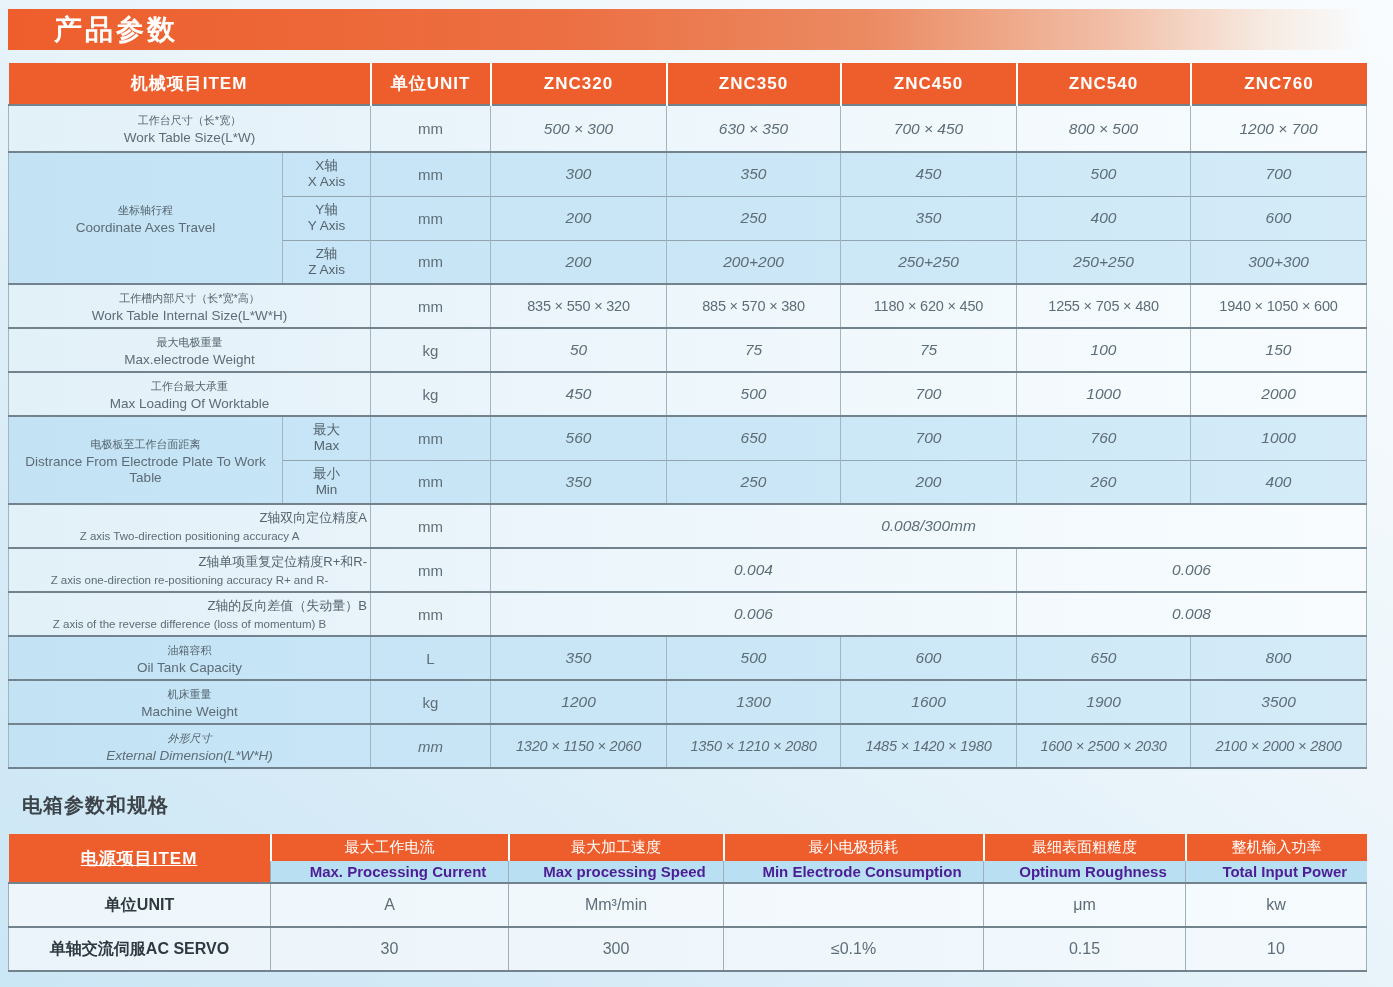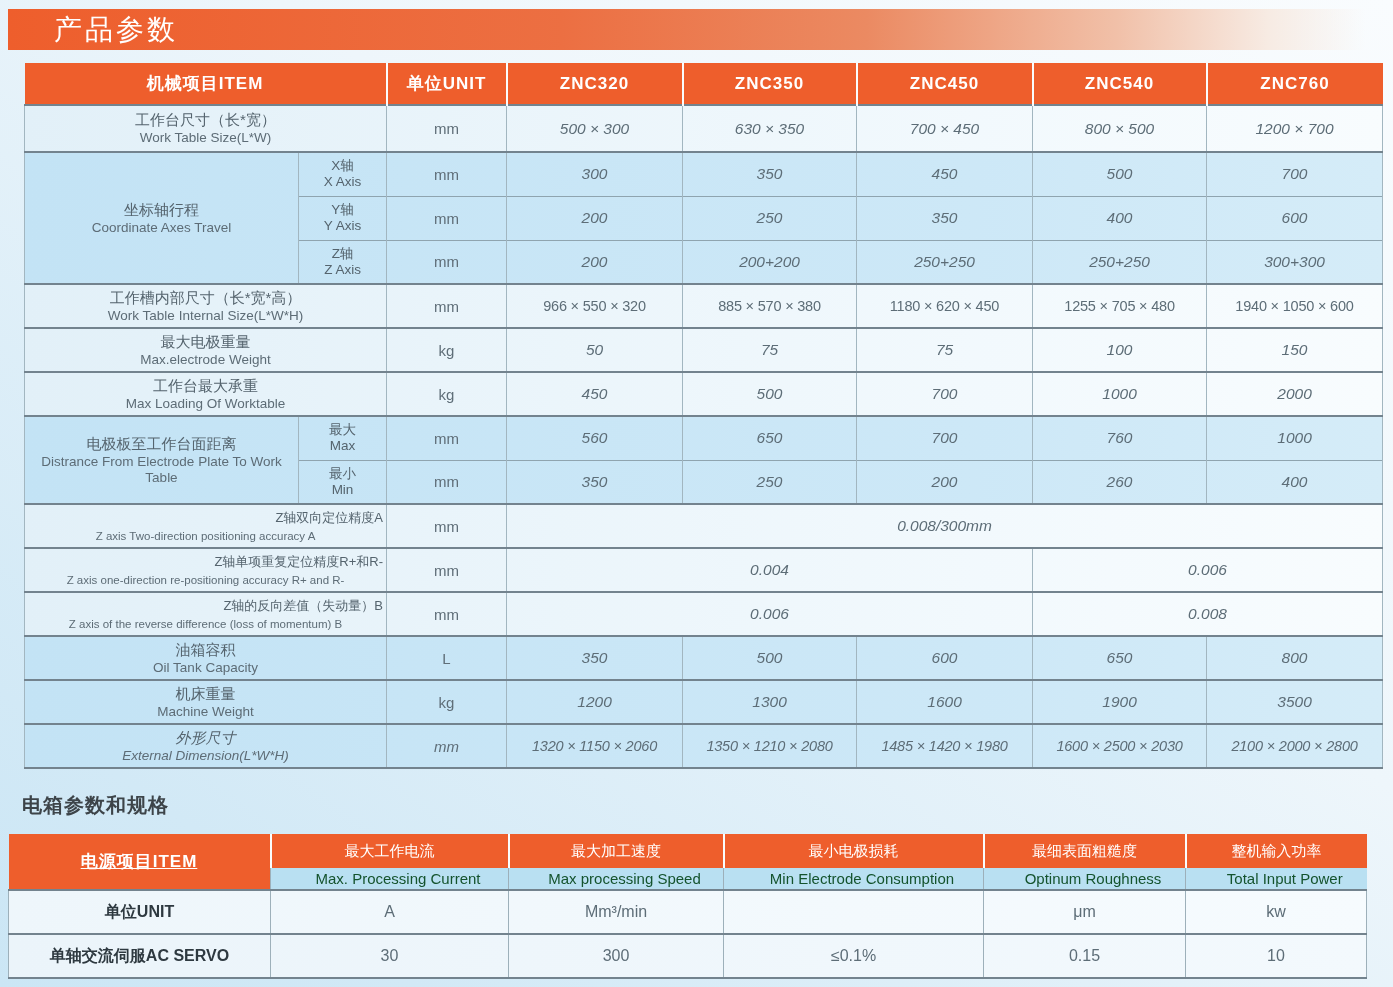--- a/index.html
+++ b/index.html
@@ -11,64 +11,64 @@
     overflow: hidden;
   }
   
   .title-bar {
     margin: 9px 0 0 8px;
     height: 41px;
     background: linear-gradient(90deg, #ee5e2c 0%, #ec6f42 40%, #eb8a62 62%, #f1c0a8 80%, #f7ebe3 91%, rgba(250,252,253,0) 98%);
     display: flex; align-items: center;
   }
   .title-bar .title-text {
-    color: #ffffff; font-size: 28px; font-weight: normal;
+    color: #ffffff; font-size: 28px; font-weight: bold;
     padding-left: 46px; letter-spacing: 3px;
   }
   
   table { border-collapse: collapse; table-layout: fixed; }
-  .main-table { width: 1358px; margin: 13px 0 0 24px; }
+  .main-table { width: 1358px; margin: 13px 0 0 8px; }
   .main-table th, .main-table td { text-align: center; vertical-align: middle; padding: 2px 3px; }
   .main-table thead th {
     background: #ee5e2c; color: #fff; font-size: 17px; font-weight: bold;
     height: 42px; letter-spacing: 1px;
   }
   .main-table thead th + th { border-left: 2px solid #fafcfd; }
   .main-table thead tr { border-bottom: 2px solid #73838e; }
   .main-table tbody tr { border-top: 2px solid #73838e; height: 44px; }
   .main-table tbody tr.sub { border-top: 1px solid #8fa4af; }
   .main-table tbody tr:last-child { border-bottom: 2px solid #73838e; font-style: italic; }
   .main-table tbody td { border-left: 1px solid #a2b6c0; border-right: 1px solid #a2b6c0; }
   tr.pale { background: linear-gradient(90deg, #e2f0f8 0%, #f2f9fd 70%, #f8fcfe 100%); }
   tr.blue { background: linear-gradient(90deg, #c3e3f5 0%, #cde8f7 70%, #d5ecf8 100%); }
   .r1 { height: 47px !important; }
-  .label .cn { font-size: 15px; color: #55646e; line-height: 18px; }
+  .label .cn { font-size: 11px; color: #55646e; line-height: 18px; }
   .label .en { font-size: 13.5px; color: #5d6c76; line-height: 16px; margin-top: 1px; }
   .label.small .cn { font-size: 13px; text-align: right; }
   .label.small .en { font-size: 11.5px; text-align: center; }
   .sub-label .cn, .sub-label .en { font-size: 13.5px; color: #55646e; line-height: 16px; }
   td.unit { color: #5f6e78; font-size: 15px; }
   td.val { color: #5d6d77; font-size: 15.5px; font-style: italic; }
   td.dim { color: #5d6d77; font-size: 14.5px; letter-spacing: -0.2px; }
   
   .section2-title {
     margin: 23px 0 12px 22px;
     font-size: 20px; font-weight: bold; color: #3d4449; letter-spacing: 1px;
   }
   .power-table { width: 1358px; margin: 15px 0 0 8px; }
   .power-table th, .power-table td { text-align: center; vertical-align: middle; padding: 2px 3px; }
   .power-table .item-th {
     background: #ee5e2c; color: #fff; font-size: 17px; font-weight: bold; letter-spacing: 1px; text-decoration: underline;
   }
   .power-table thead th + th { border-left: 2px solid #fafcfd; }
   .power-table .cn-th {
-    background: #ee5e2c; color: #fff; font-size: 15px; font-weight: normal; height: 34px;
+    background: #ee5e2c; color: #fff; font-size: 15px; font-weight: normal; height: 27px;
   }
   .power-table .en-th {
-    background: #b9e0f2; color: #14532d; font-size: 15px; font-weight: normal; height: 21px;
+    background: #b9e0f2; color: #4c1d95; font-size: 15px; font-weight: bold; height: 21px;
     border-left: 1px solid #9db0ba !important;
     padding-left: 20px;
   }
   .power-table thead tr:last-child { border-bottom: 2px solid #73838e; }
   .power-table tbody tr { border-top: 2px solid #73838e; height: 44px; }
   .power-table tbody tr:last-child { border-bottom: 2px solid #73838e; }
   .power-table tbody td { border-left: 1px solid #9db0ba; border-right: 1px solid #9db0ba; }
   .power-table tbody tr.row-a { background: linear-gradient(90deg, #eef6fb 0%, #f6fbfe 100%); }
   .power-table tbody tr.row-b { background: linear-gradient(90deg, #ebf4fa 0%, #f3f9fd 100%); }
   .power-table td.plabel { font-size: 16px; font-weight: bold; color: #2e3940; }
@@ -155,21 +155,21 @@
       <td class="val">250+250</td>
       <td class="val">250+250</td>
       <td class="val">300+300</td>
     </tr>
     <tr class="pale">
       <td colspan="2" class="label">
         <div class="cn">工作槽内部尺寸（长*宽*高）</div>
         <div class="en">Work Table Internal Size(L*W*H)</div>
       </td>
       <td class="unit">mm</td>
-      <td class="dim">966 × 550 × 320</td>
+      <td class="dim">835 × 550 × 320</td>
       <td class="dim">885 × 570 × 380</td>
       <td class="dim">1180 × 620 × 450</td>
       <td class="dim">1255 × 705 × 480</td>
       <td class="dim">1940 × 1050 × 600</td>
     </tr>
     <tr class="pale">
       <td colspan="2" class="label">
         <div class="cn">最大电极重量</div>
         <div class="en">Max.electrode Weight</div>
       </td>

